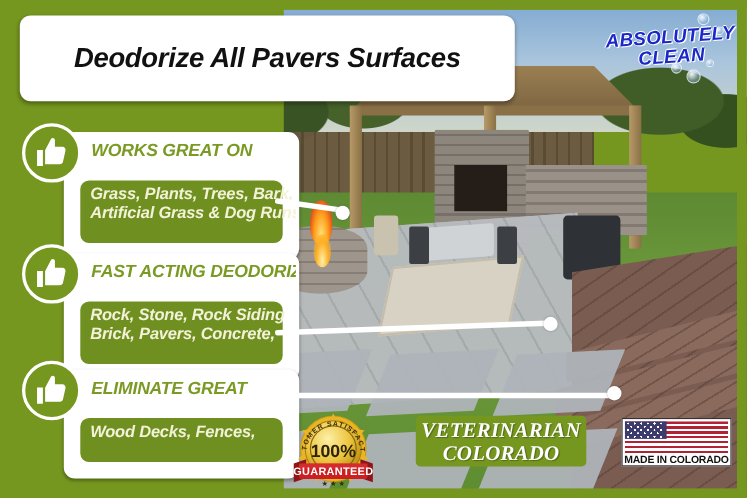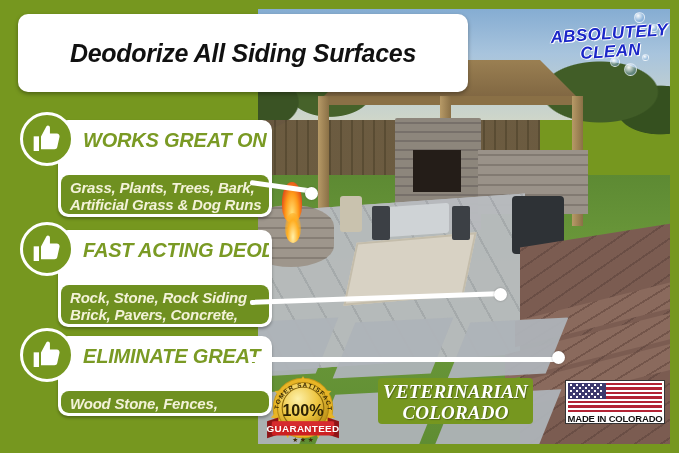--- a/index.html
+++ b/index.html
@@ -206,27 +206,27 @@
     display:flex; align-items:center; justify-content:center;
   }
   .thumb-circle svg { width:32px; height:32px; display:block; }
 
   .card {
     position:absolute; left:38px; top:8px; width:214px;
     background:#ffffff; border:3px solid #ffffff; border-radius:10px;
     box-shadow:0 2px 3px rgba(0,0,0,.3); overflow:hidden;
   }
   .card-head {
-    background:#ffffff; padding:6px 8px 23px 22px;
-    font-size:20px; font-weight:bold; font-style:italic;
+    background:#ffffff; padding:6px 8px 5px 22px;
+    font-size:16px; font-weight:bold; font-style:italic;
     color:#7a9a24; letter-spacing:-.2px; white-space:nowrap;
   }
   .card-body {
-    background:#6f9020; border-radius:8px; margin:0;
-    padding:5px 9px 0 9px;
+    background:#6f9020; border-radius:8px; margin:12px;
+    padding:5px 9px 18px 9px;
     font-size:15px; font-style:italic; font-weight:bold;
     color:#f3f2d8; line-height:1.12; letter-spacing:-.2px;
   }
   .card-body div { white-space:nowrap; }
 
   
   .conn { position:absolute; height:5px; background:#ffffff; z-index:2; border-radius:2px; }
   .dot {
     position:absolute; width:13px; height:13px; border-radius:50%;
     background:#ffffff; z-index:2; box-shadow:0 0 2px rgba(0,0,0,.3);
@@ -366,21 +366,21 @@
   <div class="frame-r"></div>
 
   <div class="conn c1"></div>
   <div class="dot d1"></div>
   <div class="conn c2"></div>
   <div class="dot d2"></div>
   <div class="conn c3"></div>
   <div class="dot d3"></div>
 
   <div class="headline">
-    <div class="hl1">Deodorize All Siding Surfaces</div>
+    <div class="hl1">Deodorize All Pavers Surfaces</div>
   </div>
 
   <div class="bubble b1"></div>
   <div class="bubble b2"></div>
   <div class="bubble b3"></div>
   <div class="bubble b4"></div>
   <div class="bubble b5"></div>
   <div class="brand">
     <div class="brand-l1">ABSOLUTELY</div>
     <div class="brand-l2">CLEAN</div>
@@ -415,21 +415,21 @@
         <path d="M2 10h4v11H2z"></path>
         <path d="M7.5 10.2 11.6 2.4c.9-1.1 2.6-.4 2.6 1v4.4h5.1c1.4 0 2.4 1.3 2.1 2.6l-1.7 7.6c-.2 1-1.1 1.7-2.1 1.7H7.5z"></path>
       </svg>
     </div>
   </div>
 
   <div class="feature f3">
     <div class="card">
       <div class="card-head">ELIMINATE GREAT</div>
       <div class="card-body">
-        <div>Wood Stone, Fences,</div>
+        <div>Wood Decks, Fences,</div>
       </div>
     </div>
     <div class="thumb-circle">
       <svg viewBox="0 0 24 24" fill="#ffffff" aria-hidden="true">
         <path d="M2 10h4v11H2z"></path>
         <path d="M7.5 10.2 11.6 2.4c.9-1.1 2.6-.4 2.6 1v4.4h5.1c1.4 0 2.4 1.3 2.1 2.6l-1.7 7.6c-.2 1-1.1 1.7-2.1 1.7H7.5z"></path>
       </svg>
     </div>
   </div>
 

